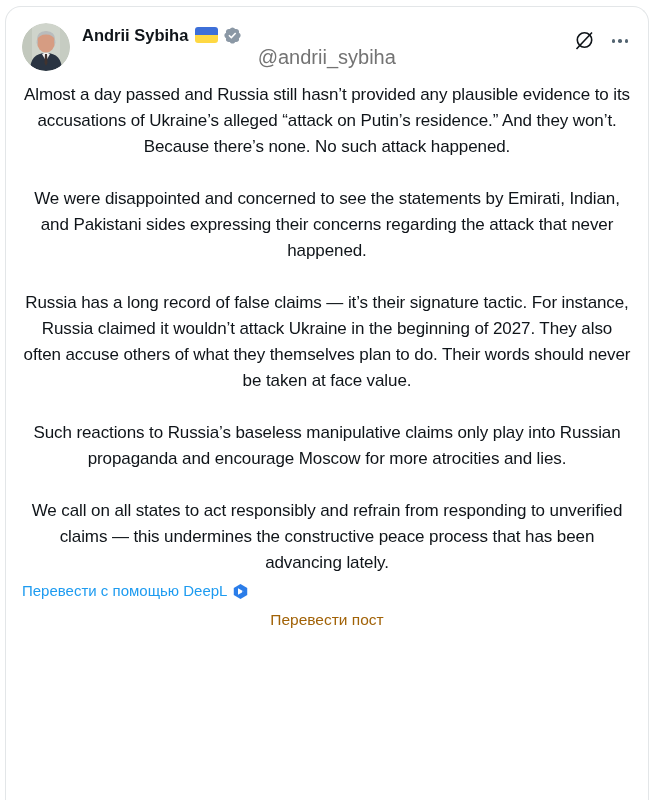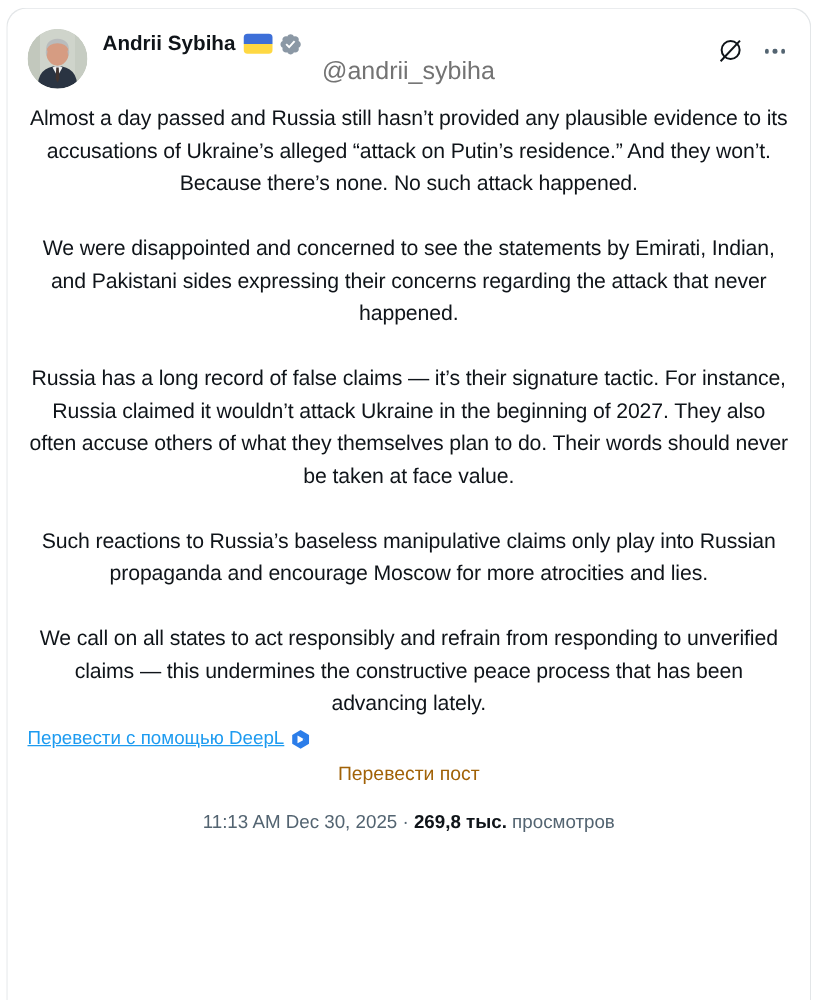--- a/index.html
+++ b/index.html
@@ -47,21 +47,21 @@
     font-size: 17px;
     line-height: 26px;
     color: #0f1419;
     letter-spacing: -0.1px;
   }
   .body p + p { margin-top: 26px; }
 
   
   .deepl-row { margin-top: 5px; display: flex; align-items: center; gap: 5px; }
   .deepl-link {
-    font-size: 15px; color: #1d9bf0; text-decoration: underline; cursor: pointer; line-height: 20px;
+    font-size: 15px; color: #1d9bf0; cursor: pointer; line-height: 20px;
   }
   .deepl-icon { width: 17px; height: 17px; display: block; }
   .translate-post {
     display: inline-block; margin-top: 9px;
     font-size: 15.5px; color: #a16207; text-decoration: none; cursor: pointer; line-height: 20px;
   }
 
   
   .meta { margin-top: 18px; font-size: 15px; color: #536471; line-height: 20px; }
   .meta .views-count { color: #0f1419; font-weight: 700; }
@@ -131,18 +131,15 @@
       <a class="deepl-link">Перевести с помощью DeepL</a>
       <svg class="deepl-icon" viewBox="0 0 24 24">
         <path d="M12 1.5 L21.5 7 L21.5 17 L12 22.5 L2.5 17 L2.5 7 Z" fill="#2b7de9"></path>
         <path d="M8.5 7.5 L16.5 12 L8.5 16.5 Z" fill="#ffffff"></path>
         <path d="M14.5 11 L20 14.2 L20 16.8 L14.5 13.6 Z" fill="#2b7de9"></path>
       </svg>
     </div>
 
     <a class="translate-post">Перевести пост</a>
 
-    <div class="meta">
-      <span>11:13 AM Dec 30, 2025</span><span> · </span><span class="views-count">269,8 тыс.</span><span> просмотров</span>
-    </div>
   </div>
 
 </div>
 
 </body></html>

